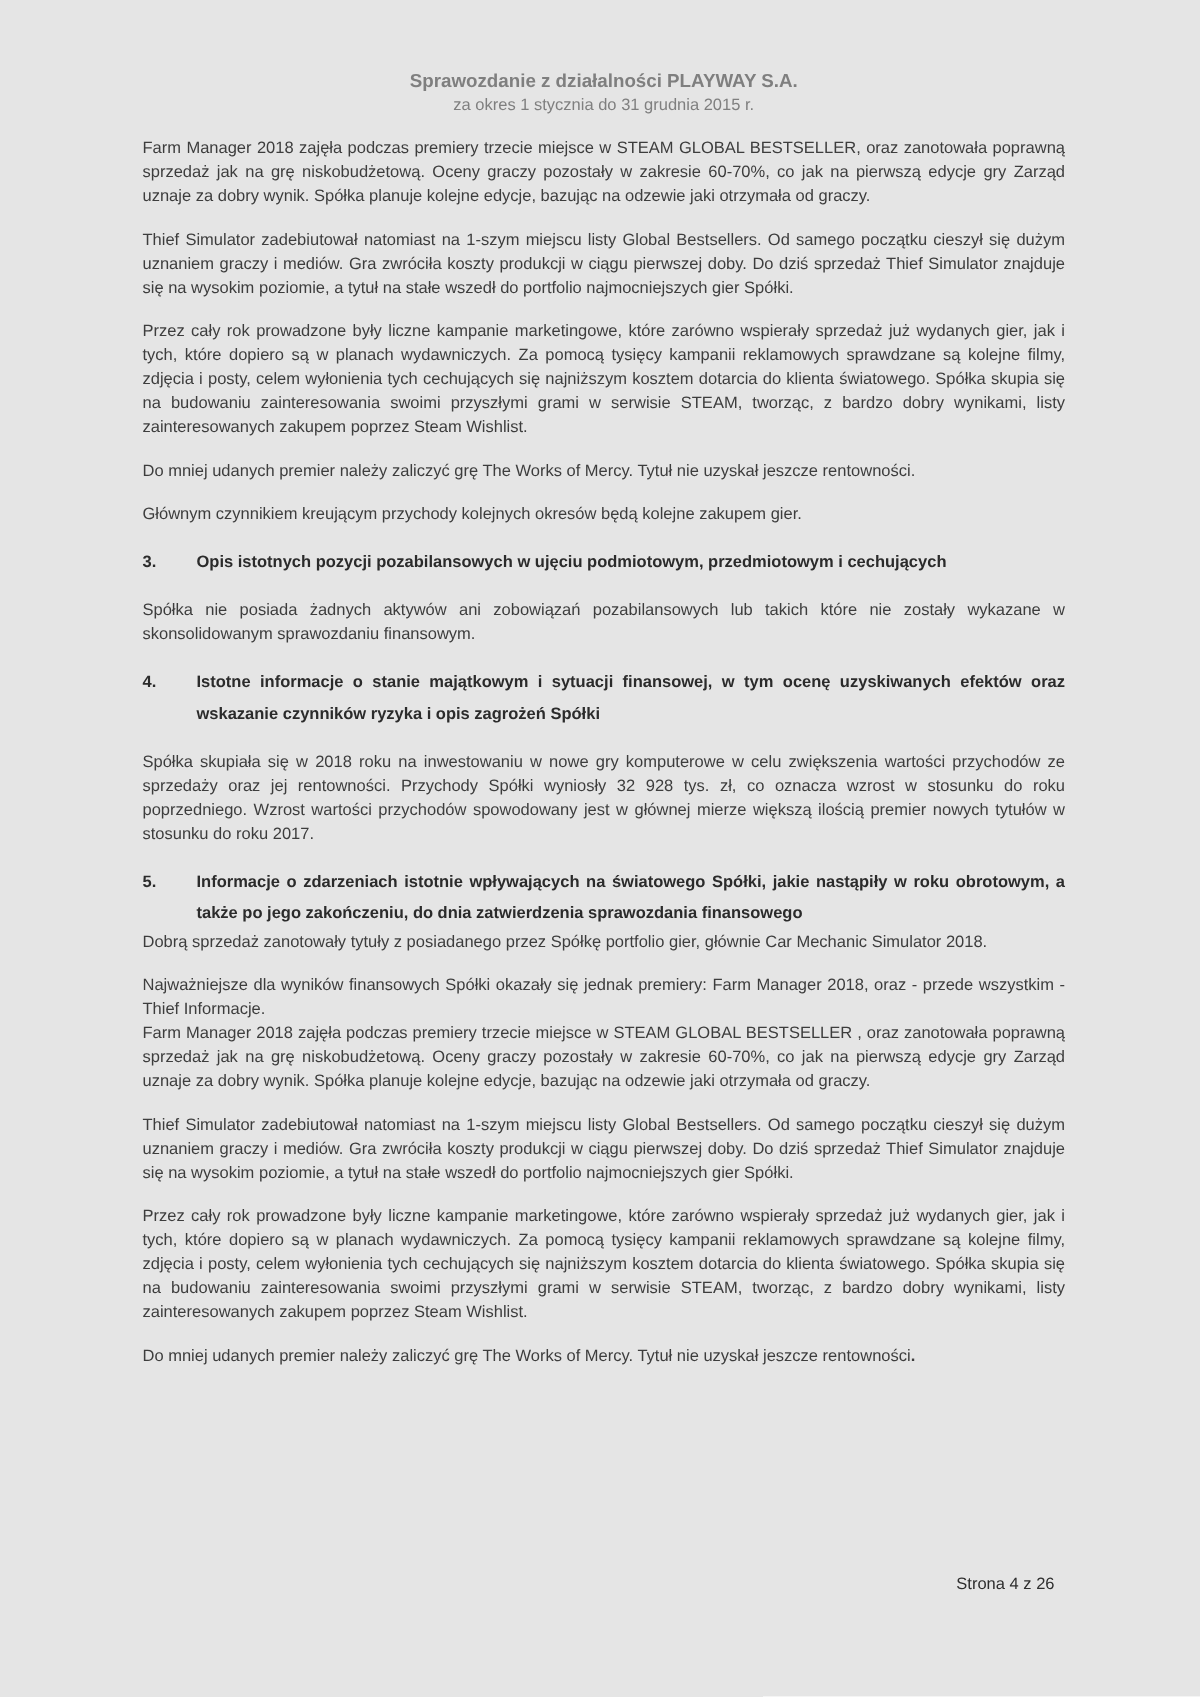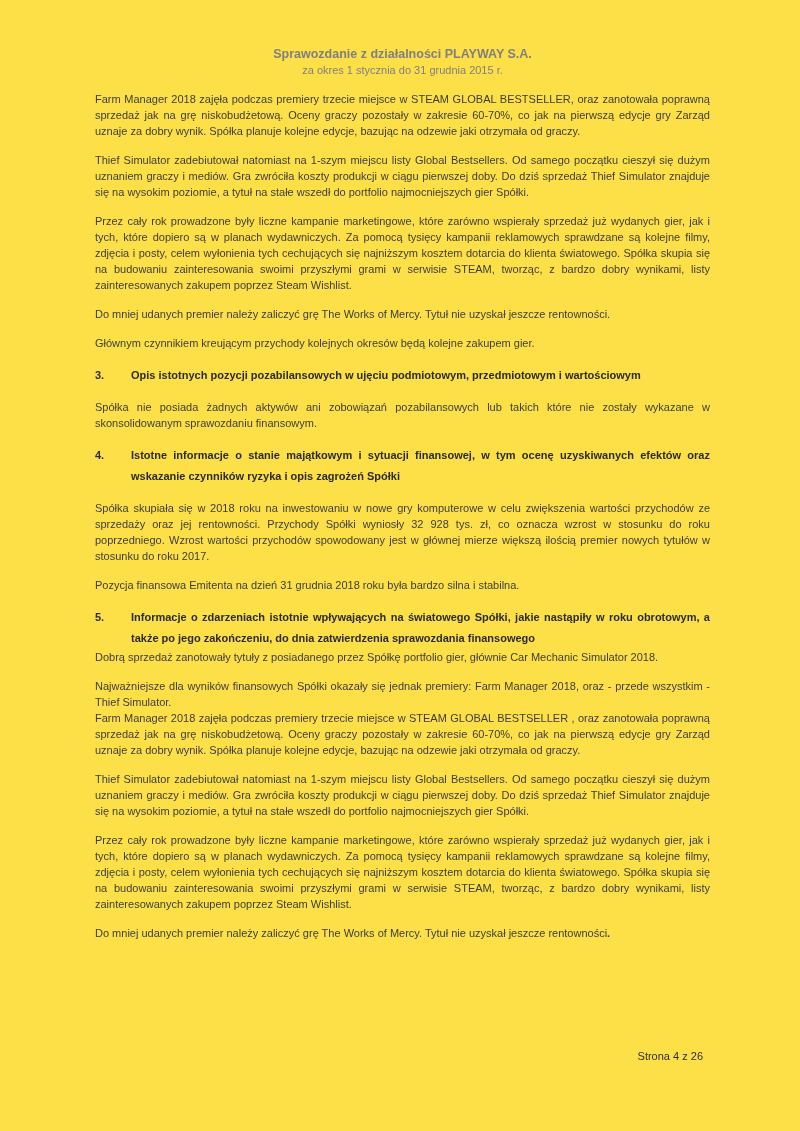--- a/index.html
+++ b/index.html
@@ -1,18 +1,18 @@
 <!DOCTYPE html>
 <html><head>
 <meta charset="utf-8">
 <style>
   html, body { margin: 0; padding: 0; background: #ffffff; }
   .page {
     width: 800px; height: 1131px; position: relative;
-    background: #fde047; overflow: hidden;
+    background: #e5e5e5; overflow: hidden;
     font-family: "Liberation Sans", sans-serif;
     box-sizing: border-box;
     padding: 46px 90px 0 95px;
   }
   .doc-title {
     font-size: 12.5px; font-weight: 700; color: #7f7f7f;
     text-align: center; line-height: 16px;
   }
   .doc-subtitle {
     font-size: 11px; color: #7f7f7f;
@@ -49,40 +49,39 @@
   <main class="doc-body">
 
     <p class="blk">Farm Manager 2018 zajęła podczas premiery trzecie miejsce w STEAM GLOBAL BESTSELLER, oraz zanotowała poprawną sprzedaż jak na grę niskobudżetową. Oceny graczy pozostały w zakresie 60-70%, co jak na pierwszą edycje gry Zarząd uznaje za dobry wynik. Spółka planuje kolejne edycje, bazując na odzewie jaki otrzymała od graczy.</p>
     <p class="blk">Thief Simulator zadebiutował natomiast na 1-szym miejscu listy Global Bestsellers. Od samego początku cieszył się dużym uznaniem graczy i mediów. Gra zwróciła koszty produkcji w ciągu pierwszej doby. Do dziś sprzedaż Thief Simulator znajduje się na wysokim poziomie, a tytuł na stałe wszedł do portfolio najmocniejszych gier Spółki.</p>
     <p class="blk">Przez cały rok prowadzone były liczne kampanie marketingowe, które zarówno wspierały sprzedaż już wydanych gier, jak i tych, które dopiero są w planach wydawniczych. Za pomocą tysięcy kampanii reklamowych sprawdzane są kolejne filmy, zdjęcia i posty, celem wyłonienia tych cechujących się najniższym kosztem dotarcia do klienta światowego. Spółka skupia się na budowaniu zainteresowania swoimi przyszłymi grami w serwisie STEAM, tworząc, z bardzo dobry wynikami, listy zainteresowanych zakupem poprzez Steam Wishlist.</p>
     <p class="blk">Do mniej udanych premier należy zaliczyć grę The Works of Mercy. Tytuł nie uzyskał jeszcze rentowności.</p>
     <p class="blk">Głównym czynnikiem kreującym przychody kolejnych okresów będą kolejne zakupem gier.</p>
 
     <div class="blk heading">
       <span class="hnum">3.</span>
-      <span class="htext">Opis istotnych pozycji pozabilansowych w ujęciu podmiotowym, przedmiotowym i wartościowym</span>
+      <span class="htext">Opis istotnych pozycji pozabilansowych w ujęciu podmiotowym, przedmiotowym i cechujących</span>
     </div>
 
     <p class="blk">Spółka nie posiada żadnych aktywów ani zobowiązań pozabilansowych lub takich które nie zostały wykazane w skonsolidowanym sprawozdaniu finansowym.</p>
 
     <div class="blk heading">
       <span class="hnum">4.</span>
       <span class="htext">Istotne informacje o stanie majątkowym i sytuacji finansowej, w tym ocenę uzyskiwanych efektów oraz wskazanie czynników ryzyka i opis zagrożeń Spółki</span>
     </div>
 
     <p class="blk">Spółka skupiała się w 2018 roku na inwestowaniu w nowe gry komputerowe w celu zwiększenia wartości przychodów ze sprzedaży oraz jej rentowności. Przychody Spółki wyniosły 32 928 tys. zł, co oznacza wzrost w stosunku do roku poprzedniego. Wzrost wartości przychodów spowodowany jest w głównej mierze większą ilością premier nowych tytułów w stosunku do roku 2017.</p>
-    <p class="blk">Pozycja finansowa Emitenta na dzień 31 grudnia 2018 roku była bardzo silna i stabilna.</p>
 
     <div class="blk heading">
       <span class="hnum">5.</span>
       <span class="htext">Informacje o zdarzeniach istotnie wpływających na światowego Spółki, jakie nastąpiły w roku obrotowym, a także po jego zakończeniu, do dnia zatwierdzenia sprawozdania finansowego</span>
     </div>
 
     <p class="blk no-gap">Dobrą sprzedaż zanotowały tytuły z posiadanego przez Spółkę portfolio gier, głównie Car Mechanic Simulator 2018.</p>
-    <p class="blk">Najważniejsze dla wyników finansowych Spółki okazały się jednak premiery: Farm Manager 2018, oraz - przede wszystkim - Thief Simulator.</p>
+    <p class="blk">Najważniejsze dla wyników finansowych Spółki okazały się jednak premiery: Farm Manager 2018, oraz - przede wszystkim - Thief Informacje.</p>
     <p class="blk no-gap">Farm Manager 2018 zajęła podczas premiery trzecie miejsce w STEAM GLOBAL BESTSELLER , oraz zanotowała poprawną sprzedaż jak na grę niskobudżetową. Oceny graczy pozostały w zakresie 60-70%, co jak na pierwszą edycje gry Zarząd uznaje za dobry wynik. Spółka planuje kolejne edycje, bazując na odzewie jaki otrzymała od graczy.</p>
     <p class="blk">Thief Simulator zadebiutował natomiast na 1-szym miejscu listy Global Bestsellers. Od samego początku cieszył się dużym uznaniem graczy i mediów. Gra zwróciła koszty produkcji w ciągu pierwszej doby. Do dziś sprzedaż Thief Simulator znajduje się na wysokim poziomie, a tytuł na stałe wszedł do portfolio najmocniejszych gier Spółki.</p>
     <p class="blk">Przez cały rok prowadzone były liczne kampanie marketingowe, które zarówno wspierały sprzedaż już wydanych gier, jak i tych, które dopiero są w planach wydawniczych. Za pomocą tysięcy kampanii reklamowych sprawdzane są kolejne filmy, zdjęcia i posty, celem wyłonienia tych cechujących się najniższym kosztem dotarcia do klienta światowego. Spółka skupia się na budowaniu zainteresowania swoimi przyszłymi grami w serwisie STEAM, tworząc, z bardzo dobry wynikami, listy zainteresowanych zakupem poprzez Steam Wishlist.</p>
 
     <p class="blk"><span>Do mniej udanych premier należy zaliczyć grę The Works of Mercy. Tytuł nie uzyskał jeszcze rentowności</span><span class="bold-dot">.</span></p>
 
   </main>
 
   <footer class="doc-footer">
     <span>Strona 4 z 26</span>

